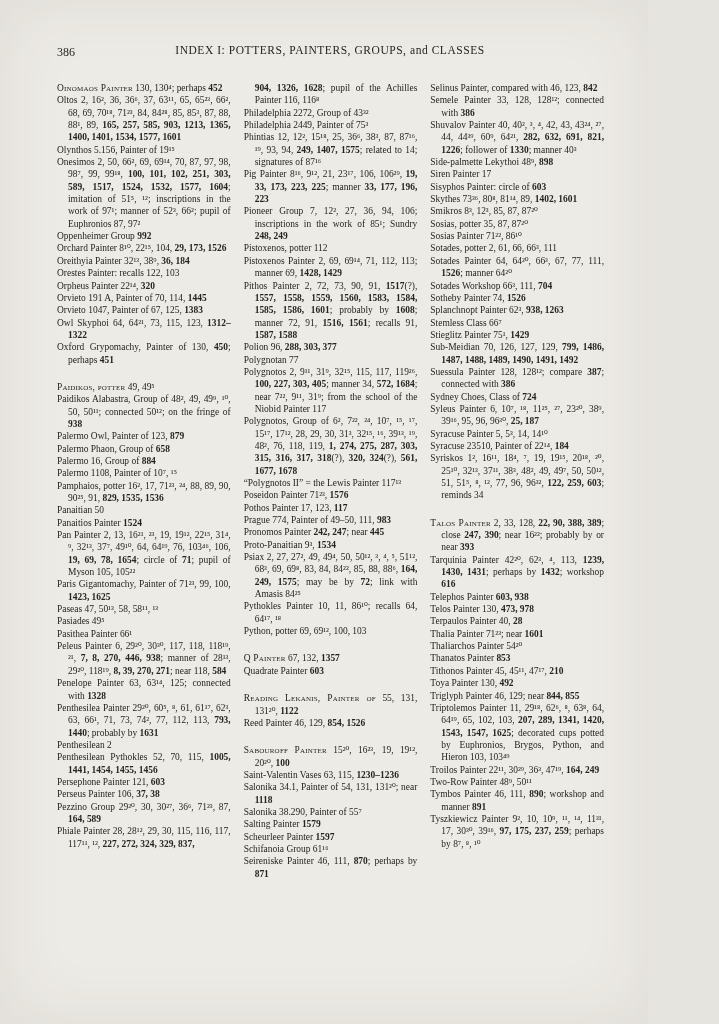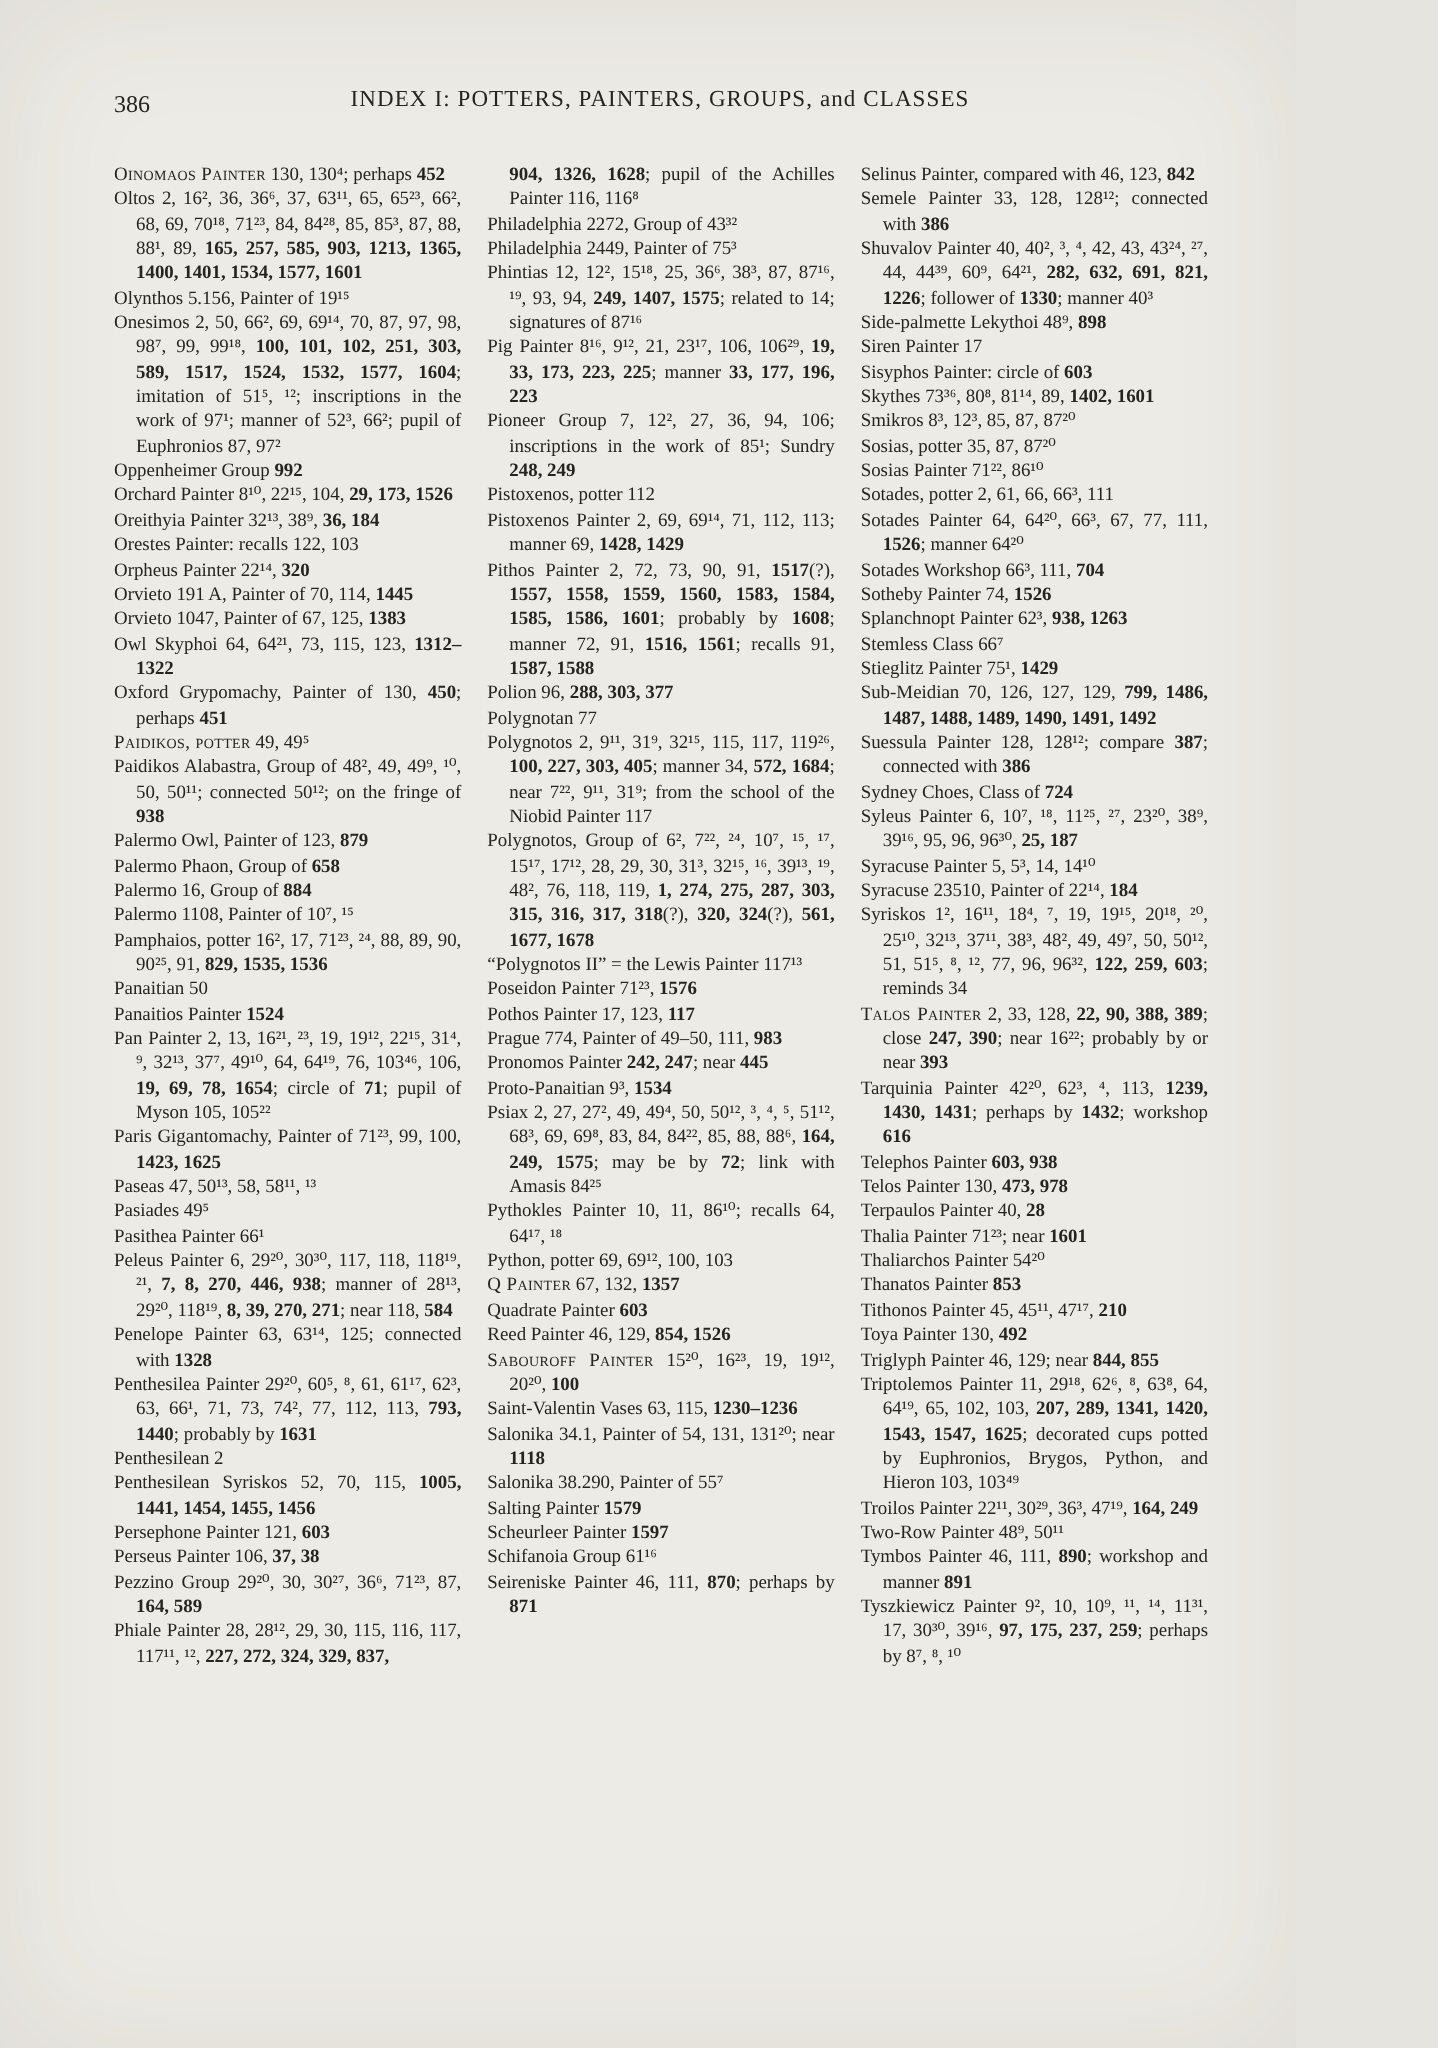--- a/index.html
+++ b/index.html
@@ -58,21 +58,21 @@
     text-align: justify;
   }
   .entry {
     padding-left: 11px;
     text-indent: -11px;
   }
   .entry.cont {
     text-indent: 0;
   }
   .entry.gap {
-    margin-top: 0;
+    margin-top: 15px;
   }
   .sc {
     font-variant: small-caps;
     letter-spacing: 0.2px;
   }
   .b {
     font-weight: 700;
   }
 </style>
 </head>
@@ -109,21 +109,21 @@
         <div class="entry"><span>Panaitios Painter </span><span class="b">1524</span></div>
         <div class="entry"><span>Pan Painter 2, 13, 16²¹, ²³, 19, 19¹², 22¹⁵, 31⁴, ⁹, 32¹³, 37⁷, 49¹⁰, 64, 64¹⁹, 76, 103⁴⁶, 106, </span><span class="b">19, 69, 78, 1654</span><span>; circle of </span><span class="b">71</span><span>; pupil of Myson 105, 105²²</span></div>
         <div class="entry"><span>Paris Gigantomachy, Painter of 71²³, 99, 100, </span><span class="b">1423, 1625</span></div>
         <div class="entry"><span>Paseas 47, 50¹³, 58, 58¹¹, ¹³</span></div>
         <div class="entry"><span>Pasiades 49⁵</span></div>
         <div class="entry"><span>Pasithea Painter 66¹</span></div>
         <div class="entry"><span>Peleus Painter 6, 29²⁰, 30³⁰, 117, 118, 118¹⁹, ²¹, </span><span class="b">7, 8, 270, 446, 938</span><span>; manner of 28¹³, 29²⁰, 118¹⁹, </span><span class="b">8, 39, 270, 271</span><span>; near 118, </span><span class="b">584</span></div>
         <div class="entry"><span>Penelope Painter 63, 63¹⁴, 125; connected with </span><span class="b">1328</span></div>
         <div class="entry"><span>Penthesilea Painter 29²⁰, 60⁵, ⁸, 61, 61¹⁷, 62³, 63, 66¹, 71, 73, 74², 77, 112, 113, </span><span class="b">793, 1440</span><span>; probably by </span><span class="b">1631</span></div>
         <div class="entry"><span>Penthesilean 2</span></div>
-        <div class="entry"><span>Penthesilean Syriskos 52, 70, 115, </span><span class="b">1005, 1441, 1454, 1455, 1456</span></div>
+        <div class="entry"><span>Penthesilean Pythokles 52, 70, 115, </span><span class="b">1005, 1441, 1454, 1455, 1456</span></div>
         <div class="entry"><span>Persephone Painter 121, </span><span class="b">603</span></div>
         <div class="entry"><span>Perseus Painter 106, </span><span class="b">37, 38</span></div>
         <div class="entry"><span>Pezzino Group 29²⁰, 30, 30²⁷, 36⁶, 71²³, 87, </span><span class="b">164, 589</span></div>
         <div class="entry"><span>Phiale Painter 28, 28¹², 29, 30, 115, 116, 117, 117¹¹, ¹², </span><span class="b">227, 272, 324, 329, 837,</span></div>
       </div>
     <div class="col">
         <div class="entry cont"><span class="b">904, 1326, 1628</span><span>; pupil of the Achilles Painter 116, 116⁸</span></div>
         <div class="entry"><span>Philadelphia 2272, Group of 43³²</span></div>
         <div class="entry"><span>Philadelphia 2449, Painter of 75³</span></div>
         <div class="entry"><span>Phintias 12, 12², 15¹⁸, 25, 36⁶, 38³, 87, 87¹⁶, ¹⁹, 93, 94, </span><span class="b">249, 1407, 1575</span><span>; related to 14; signatures of 87¹⁶</span></div>
@@ -140,20 +140,21 @@
         <div class="entry"><span>Poseidon Painter 71²³, </span><span class="b">1576</span></div>
         <div class="entry"><span>Pothos Painter 17, 123, </span><span class="b">117</span></div>
         <div class="entry"><span>Prague 774, Painter of 49–50, 111, </span><span class="b">983</span></div>
         <div class="entry"><span>Pronomos Painter </span><span class="b">242, 247</span><span>; near </span><span class="b">445</span></div>
         <div class="entry"><span>Proto-Panaitian 9³, </span><span class="b">1534</span></div>
         <div class="entry"><span>Psiax 2, 27, 27², 49, 49⁴, 50, 50¹², ³, ⁴, ⁵, 51¹², 68³, 69, 69⁸, 83, 84, 84²², 85, 88, 88⁶, </span><span class="b">164, 249, 1575</span><span>; may be by </span><span class="b">72</span><span>; link with Amasis 84²⁵</span></div>
         <div class="entry"><span>Pythokles Painter 10, 11, 86¹⁰; recalls 64, 64¹⁷, ¹⁸</span></div>
         <div class="entry"><span>Python, potter 69, 69¹², 100, 103</span></div>
         <div class="entry gap"><span class="sc">Q Painter</span><span> 67, 132, </span><span class="b">1357</span></div>
         <div class="entry"><span>Quadrate Painter </span><span class="b">603</span></div>
+        <div class="entry gap"><span class="sc">Reading Lekanis, Painter of</span><span> 55, 131, 131²⁰, </span><span class="b">1122</span></div>
         <div class="entry"><span>Reed Painter 46, 129, </span><span class="b">854, 1526</span></div>
         <div class="entry gap"><span class="sc">Sabouroff Painter</span><span> 15²⁰, 16²³, 19, 19¹², 20²⁰, </span><span class="b">100</span></div>
         <div class="entry"><span>Saint-Valentin Vases 63, 115, </span><span class="b">1230–1236</span></div>
         <div class="entry"><span>Salonika 34.1, Painter of 54, 131, 131²⁰; near </span><span class="b">1118</span></div>
         <div class="entry"><span>Salonika 38.290, Painter of 55⁷</span></div>
         <div class="entry"><span>Salting Painter </span><span class="b">1579</span></div>
         <div class="entry"><span>Scheurleer Painter </span><span class="b">1597</span></div>
         <div class="entry"><span>Schifanoia Group 61¹⁶</span></div>
         <div class="entry"><span>Seireniske Painter 46, 111, </span><span class="b">870</span><span>; perhaps by </span><span class="b">871</span></div>
       </div>

